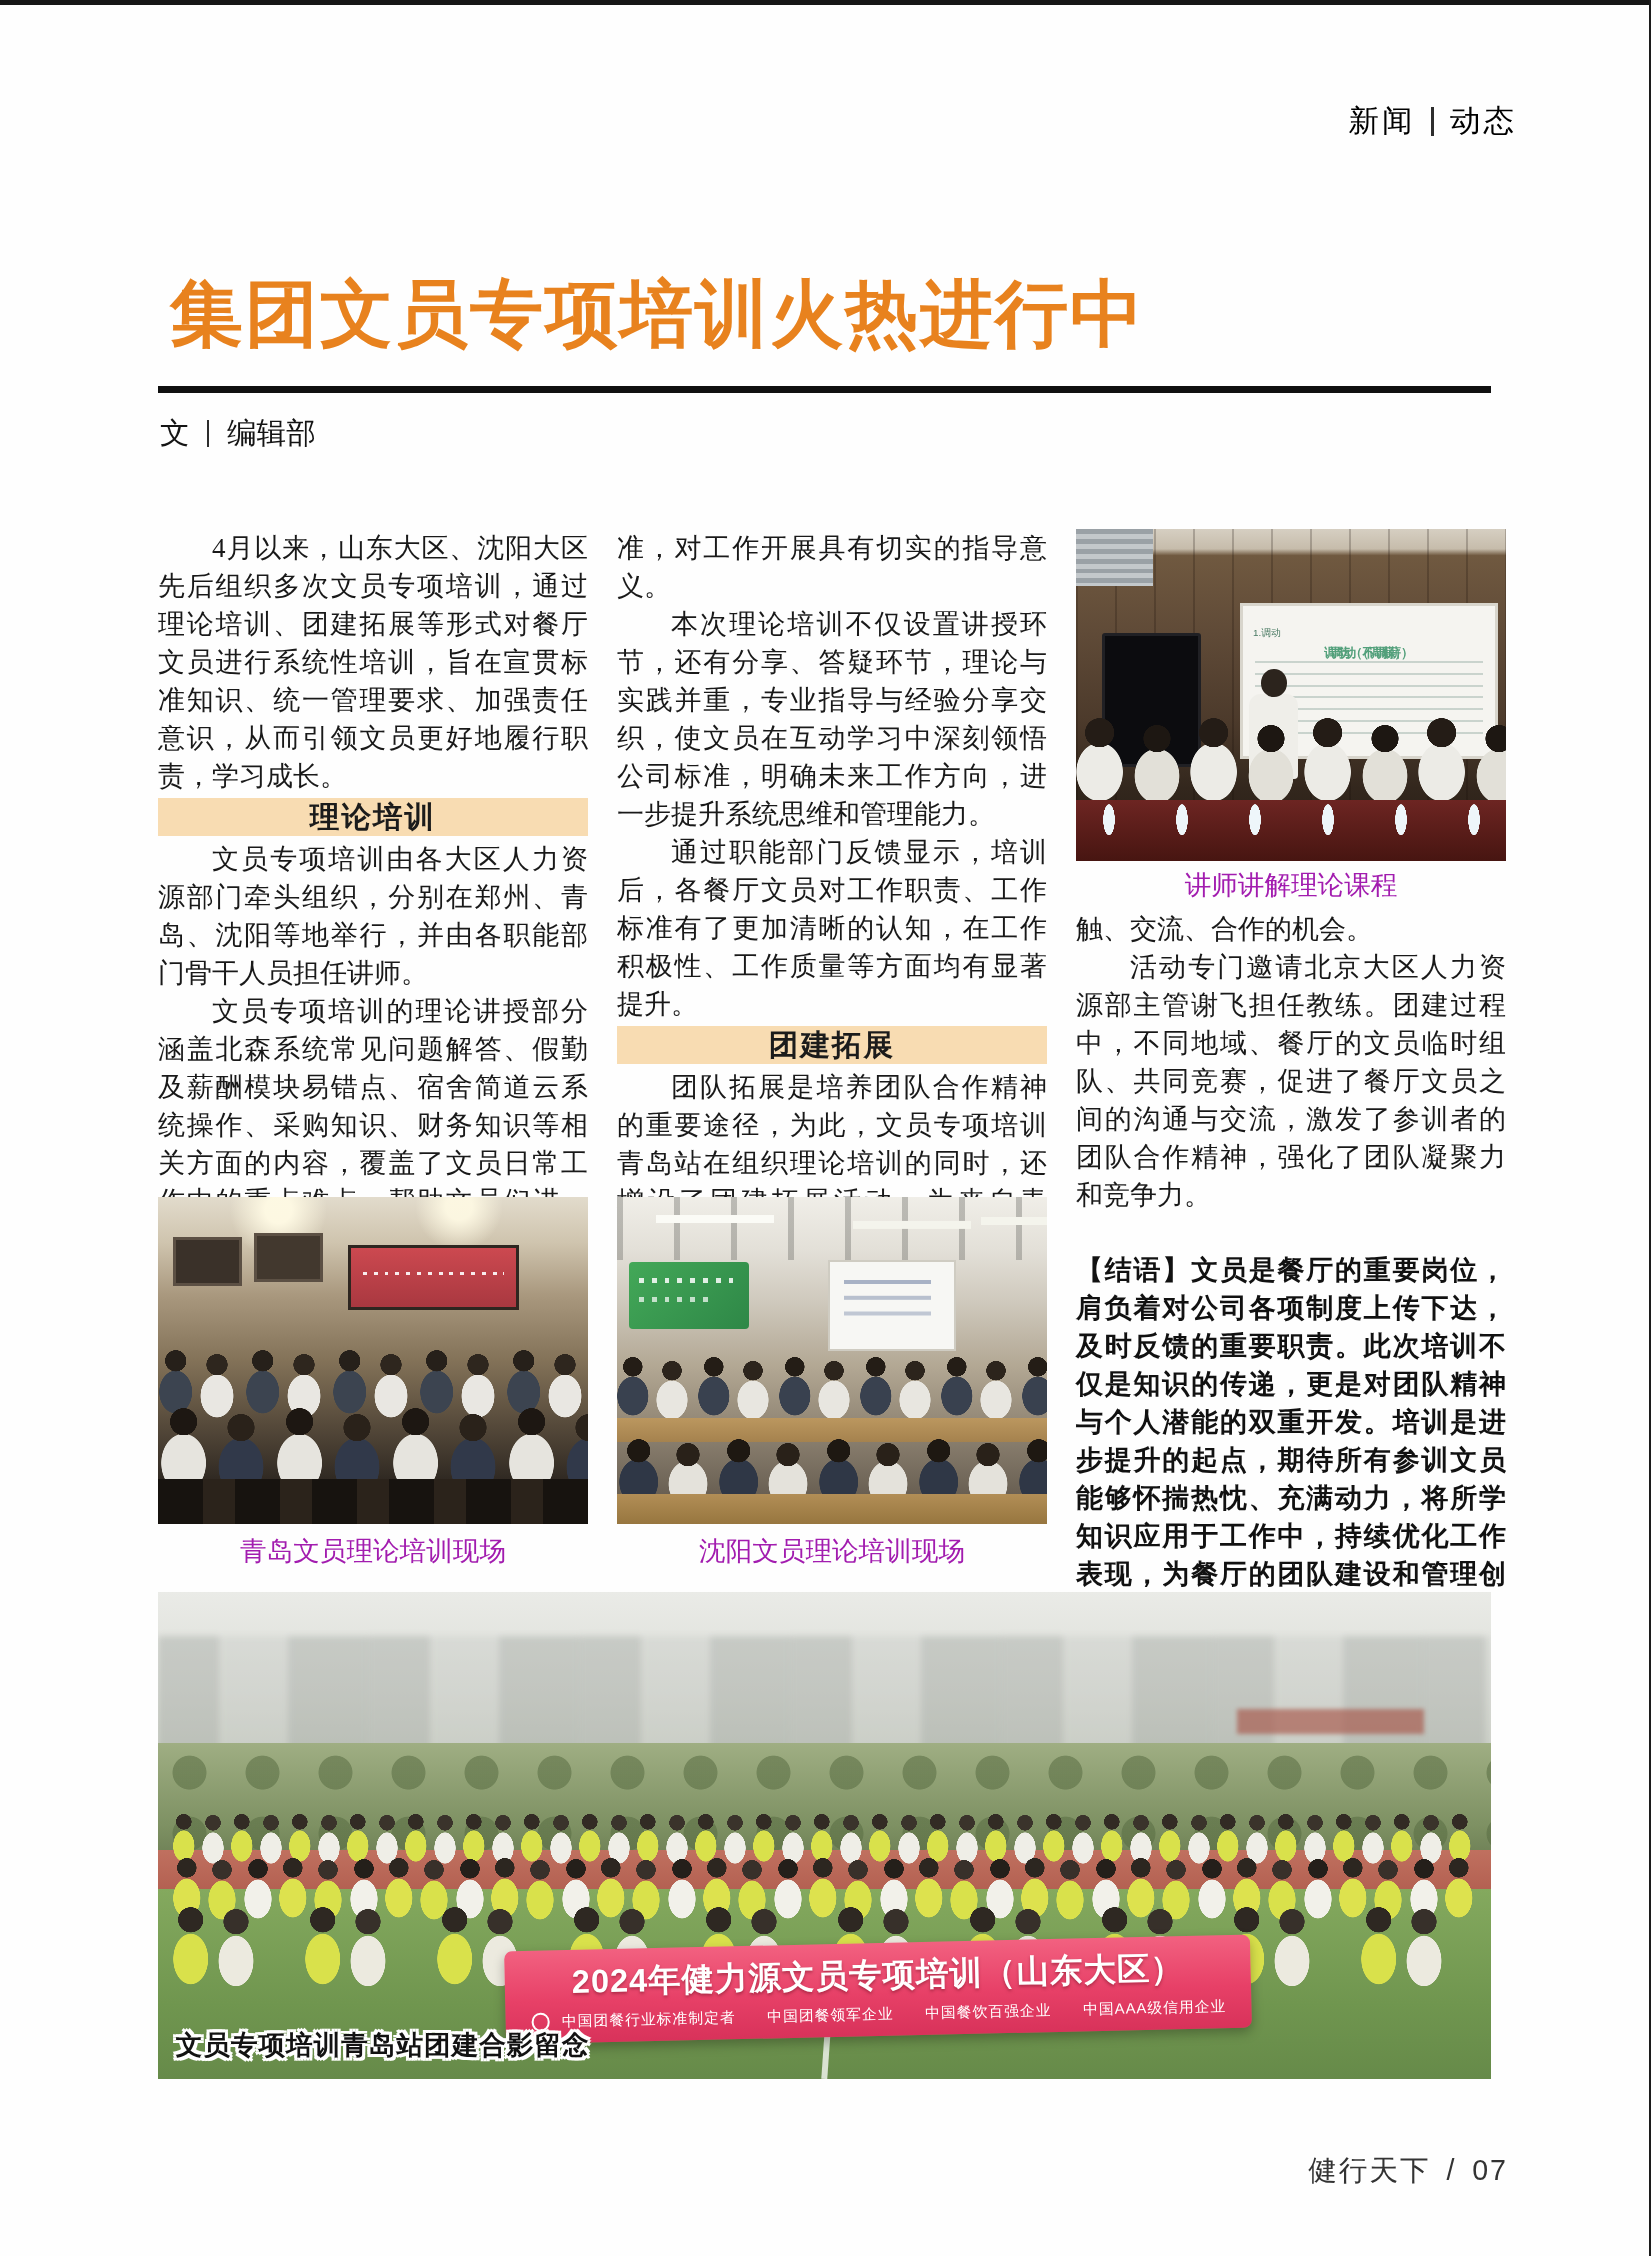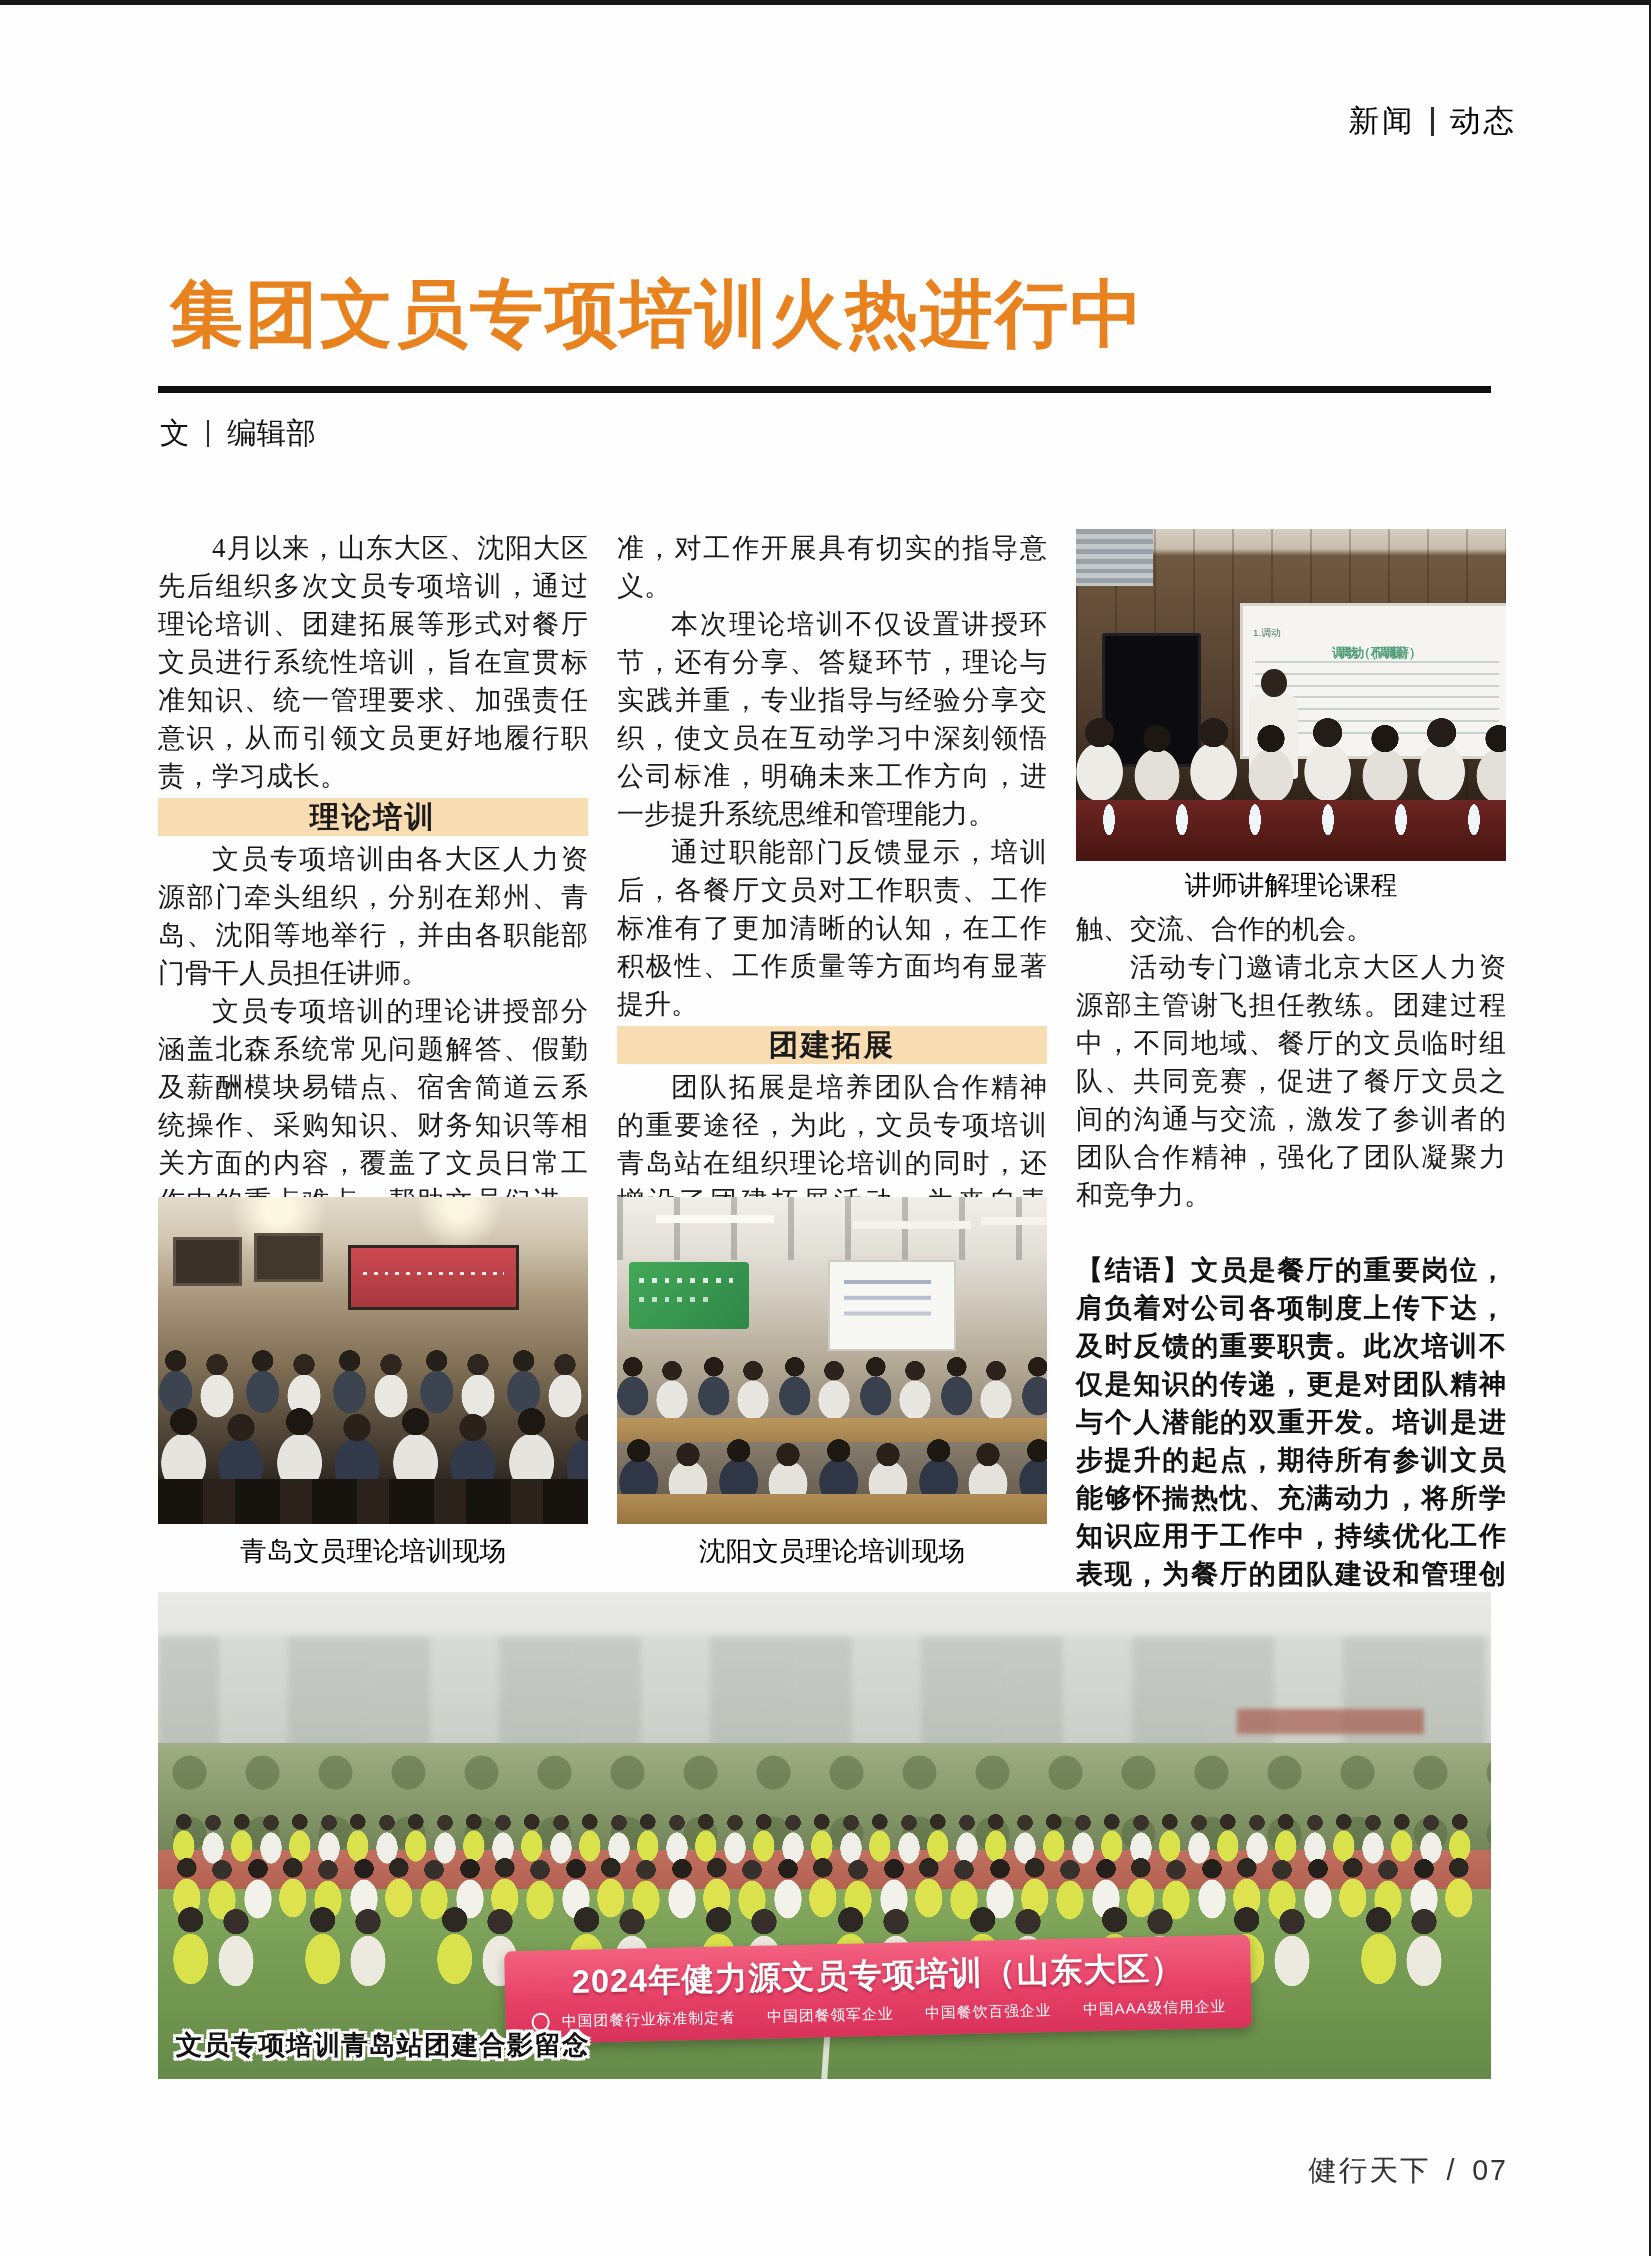--- a/index.html
+++ b/index.html
@@ -26,36 +26,36 @@
        text-align:justify;color:#191919;}
   .col-1{left:158px;} .col-2{left:617px;} .col-3{left:1076px;}
   .col p{margin:0;text-indent:2em;}
   .col p.p-cont{text-indent:0;}
   .section-banner{height:38px;margin:3px 0 3.9px;background:#f8dcb2;display:flex;align-items:center;
                   justify-content:center;font-family:"Liberation Sans",sans-serif;font-weight:bold;
                   font-size:29.6px;color:#1b1b1b;letter-spacing:2px;}
   .conclusion{font-family:"Liberation Sans",sans-serif;font-weight:bold;margin-top:37px !important;
               text-indent:0 !important;font-size:27px;line-height:38px;color:#111;}
 
-  .caption{font-family:"Liberation Sans",sans-serif;font-size:26.6px;color:#000000;text-align:center;}
+  .caption{font-family:"Liberation Sans",sans-serif;font-size:26.6px;color:#a21caf;text-align:center;}
   .caption-mid{position:absolute;top:1533px;width:430px;}
   .cap-qd{left:158px;} .cap-sy{left:617px;}
 
   
   .photo{position:relative;overflow:hidden;}
   .photo *{position:absolute;}
 
   
   .ph-lecture{width:430px;height:332px;margin-bottom:4.9px;
     background-image:
       repeating-linear-gradient(90deg,rgba(20,10,5,.22) 0 2px,rgba(0,0,0,0) 2px 39px),
       linear-gradient(180deg,#d6cfc2 0%,#c6bcab 6%,#705940 8%,#5f4a37 32%,#4c3a2b 58%,#33271d 78%,#241b14 100%);}
   .lect-vent{left:0;top:0;width:77px;height:57px;background:repeating-linear-gradient(180deg,#9aa1a6 0 4.9px,#c3c8cb 4.9px 9.9px);}
   .lect-tv{left:25.6px;top:104px;width:93px;height:128px;background:#0c0c0f;border:3px solid #202024;border-radius:3px;}
-  .lect-screen{left:167px;top:77px;width:252px;height:150px;background:#f5f4f0;box-shadow:0 0 0 3px #d8d5cc;padding-left:16px;}
+  .lect-screen{left:167px;top:77px;width:252px;height:150px;background:#f5f4f0;box-shadow:0 0 0 3px #d8d5cc;}
   .slide-label{left:9.9px;top:7.9px;font-size:9.9px;color:#4a7a63;font-family:"Liberation Sans",sans-serif;position:absolute;}
   .slide-heads{left:0;right:0;top:27.6px;display:flex;justify-content:space-around;position:absolute;}
   .slide-heads span{font-size:12.8px;font-weight:bold;color:#53a07b;font-family:"Liberation Sans",sans-serif;}
   .slide-body{left:11.8px;right:11.8px;top:55px;bottom:11.8px;
     background:repeating-linear-gradient(180deg,rgba(120,150,140,.35) 0 2px,transparent 2px 11.8px);}
   .lect-presenter-head{left:185px;top:140px;width:25.6px;height:27.6px;border-radius:50%;background:#2c241d;}
   .lect-presenter-body{left:173px;top:165px;width:49px;height:85px;border-radius:11.8px 11.8px 3.9px 3.9px;background:#efeee9;}
   .lect-crowd{left:0;right:0;bottom:55px;height:95px;background-repeat:repeat-x;
     background-image:
       radial-gradient(circle 14.8px at 23.6px 21.7px,#241c16 97%,transparent),

